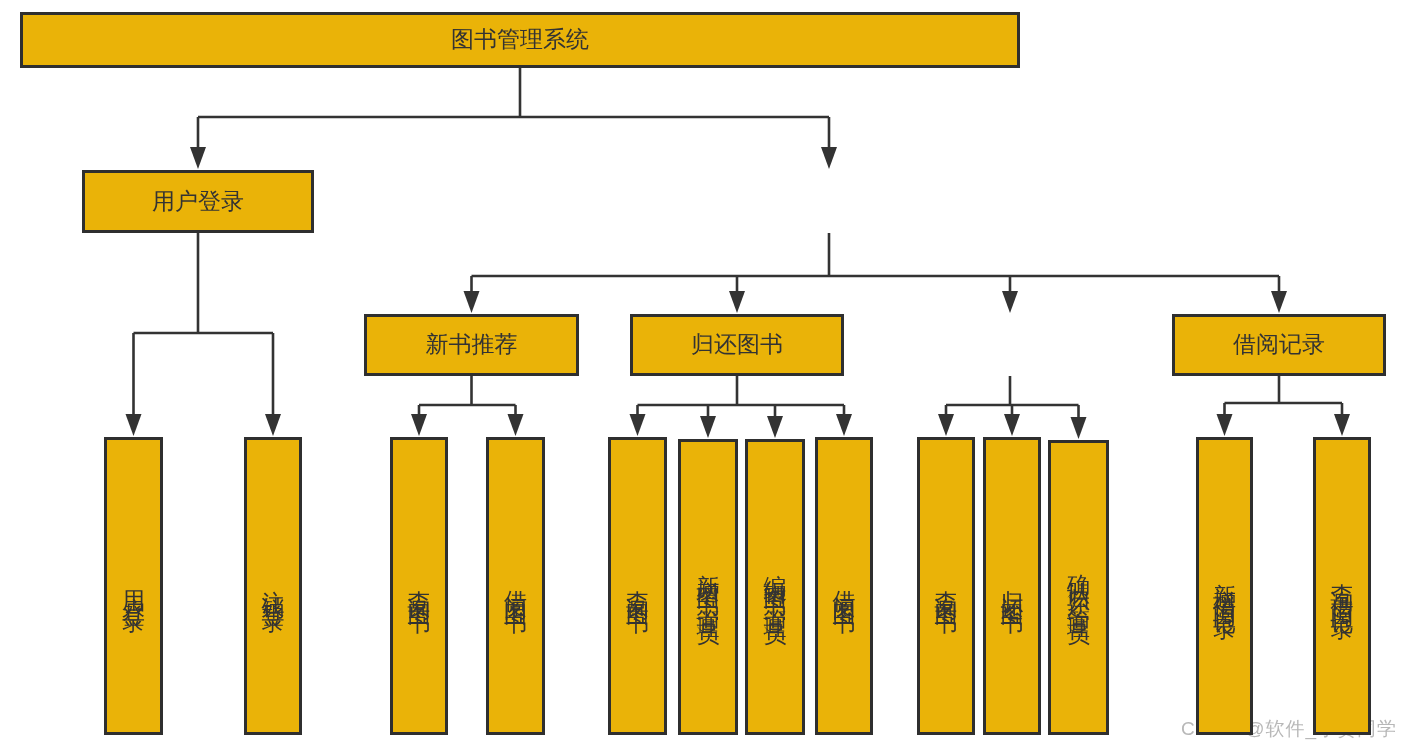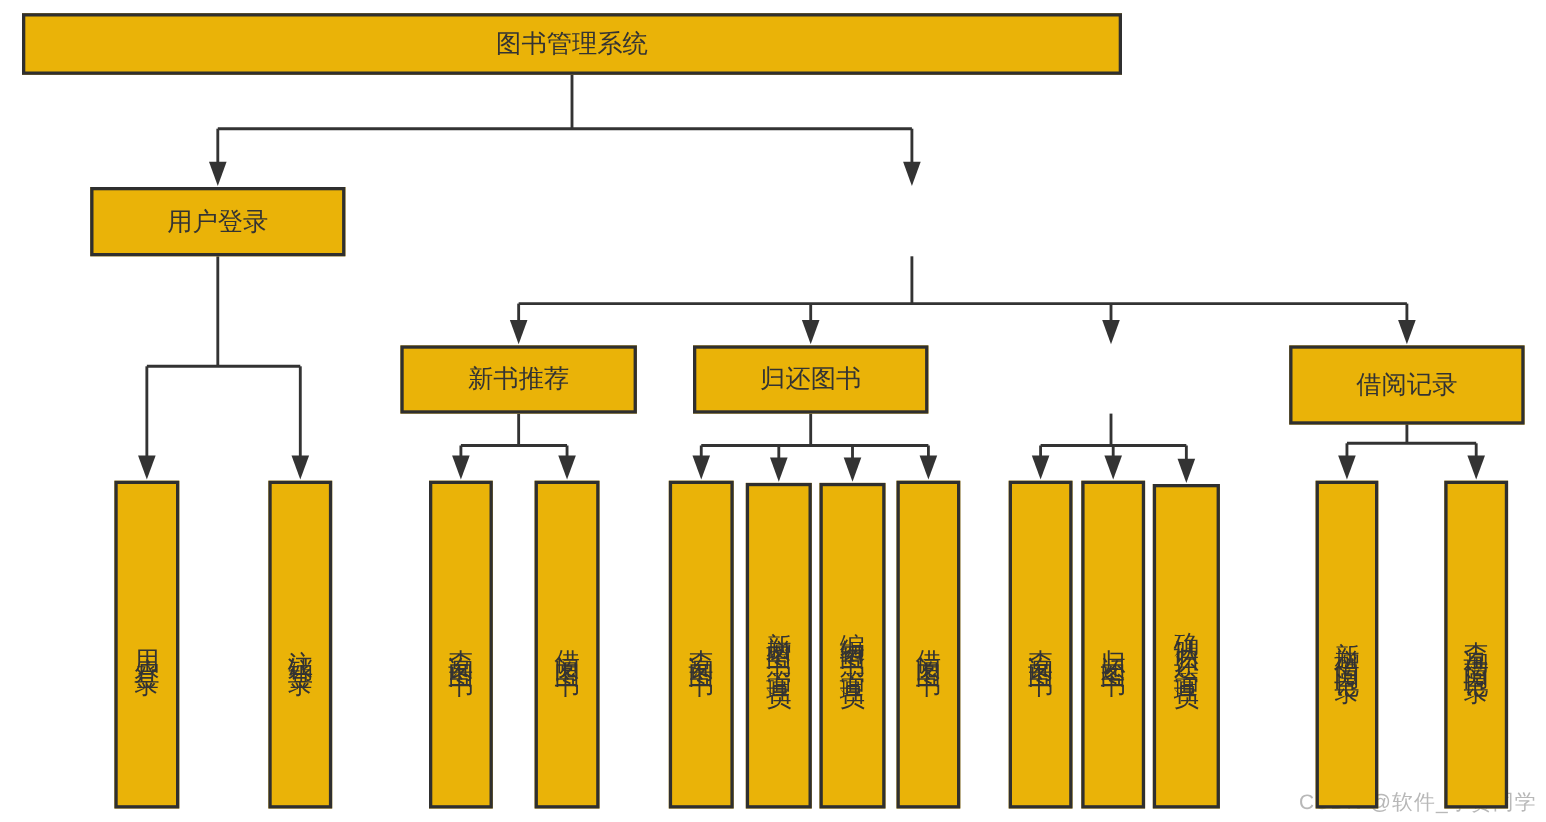--- a/index.html
+++ b/index.html
@@ -110,21 +110,21 @@
     </div>
     <div class="node" style="left: 82px; top: 170px; width: 232px; height: 63px;">
       <span class="label">用户登录</span>
     </div>
     <div class="node" style="left: 364px; top: 314px; width: 215px; height: 62px;">
       <span class="label">新书推荐</span>
     </div>
     <div class="node" style="left: 630px; top: 314px; width: 214px; height: 62px;">
       <span class="label">归还图书</span>
     </div>
-    <div class="node" style="left: 1172px; top: 314px; width: 214px; height: 72px;">
+    <div class="node" style="left: 1172px; top: 314px; width: 214px; height: 62px;">
       <span class="label">借阅记录</span>
     </div>
     <div class="node vertical" style="left: 104px; top: 437px; width: 59px; height: 298px;">
       <span class="label">用户登录</span>
     </div>
     <div class="node vertical" style="left: 244px; top: 437px; width: 58px; height: 298px;">
       <span class="label">注销登录</span>
     </div>
     <div class="node vertical" style="left: 390px; top: 437px; width: 58px; height: 298px;">
       <span class="label">查询图书</span>

